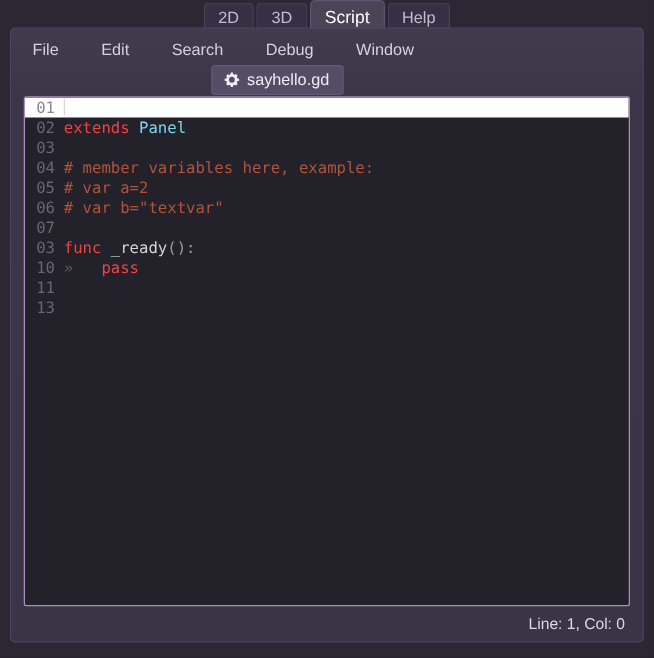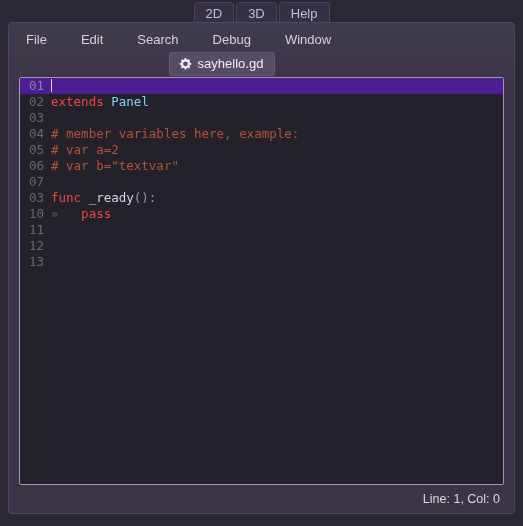--- a/index.html
+++ b/index.html
@@ -121,21 +121,21 @@
     overflow: hidden;
     font-family: "DejaVu Sans Mono", monospace;
     font-size: 12.5px;
   }
   .code-line {
     display: flex;
     height: 16px;
     line-height: 16px;
     white-space: pre;
   }
-  .code-line.current { background: #4c1d95; }
+  .code-line.current { background: #ffffff; }
   .gutter {
     width: 24px;
     min-width: 24px;
     text-align: right;
     color: #6a6575;
     padding-right: 7px;
     user-select: none;
   }
   .code-line.current .gutter { color: #8a8498; }
   .code-text { position: relative; }
@@ -171,20 +171,21 @@
     color: #ddd8e6;
     user-select: none;
   }
 </style>
 </head>
 <body>
 
 <div class="main-tabbar">
   <div class="main-tab">2D</div>
   <div class="main-tab">3D</div>
+  <div class="main-tab active">Script</div>
   <div class="main-tab">Help</div>
 </div>
 
 <div class="editor-panel">
 
   <div class="menubar">
     <div class="menu-item">File</div>
     <div class="menu-item">Edit</div>
     <div class="menu-item">Search</div>
     <div class="menu-item">Debug</div>
@@ -206,21 +207,20 @@
       <div class="code-line current"><span class="gutter">01</span><span class="code-text"><span class="caret"></span></span></div>
       <div class="code-line"><span class="gutter">02</span><span class="code-text"><span class="kw">extends</span><span class="plain"> </span><span class="type">Panel</span></span></div>
       <div class="code-line"><span class="gutter">03</span><span class="code-text"></span></div>
       <div class="code-line"><span class="gutter">04</span><span class="code-text"><span class="comment"># member variables here, example:</span></span></div>
       <div class="code-line"><span class="gutter">05</span><span class="code-text"><span class="comment"># var a=2</span></span></div>
       <div class="code-line"><span class="gutter">06</span><span class="code-text"><span class="comment"># var b="textvar"</span></span></div>
       <div class="code-line"><span class="gutter">07</span><span class="code-text"></span></div>
       <div class="code-line"><span class="gutter">03</span><span class="code-text"><span class="kw">func</span><span class="plain"> </span><span class="ident">_ready</span><span class="punct">()</span><span class="punct">:</span></span></div>
       <div class="code-line"><span class="gutter">10</span><span class="code-text"><span class="indent-guide">»   </span><span class="kw">pass</span></span></div>
       <div class="code-line"><span class="gutter">11</span><span class="code-text"></span></div>
-      <div class="code-line"><span class="gutter">12</span><span class="code-text"></span></div>
       <div class="code-line"><span class="gutter">13</span><span class="code-text"></span></div>
     </div>
 
   <div class="statusbar">
     <span class="status-text">Line: 1, Col: 0</span>
   </div>
 
 </div>
 
 </body></html>

